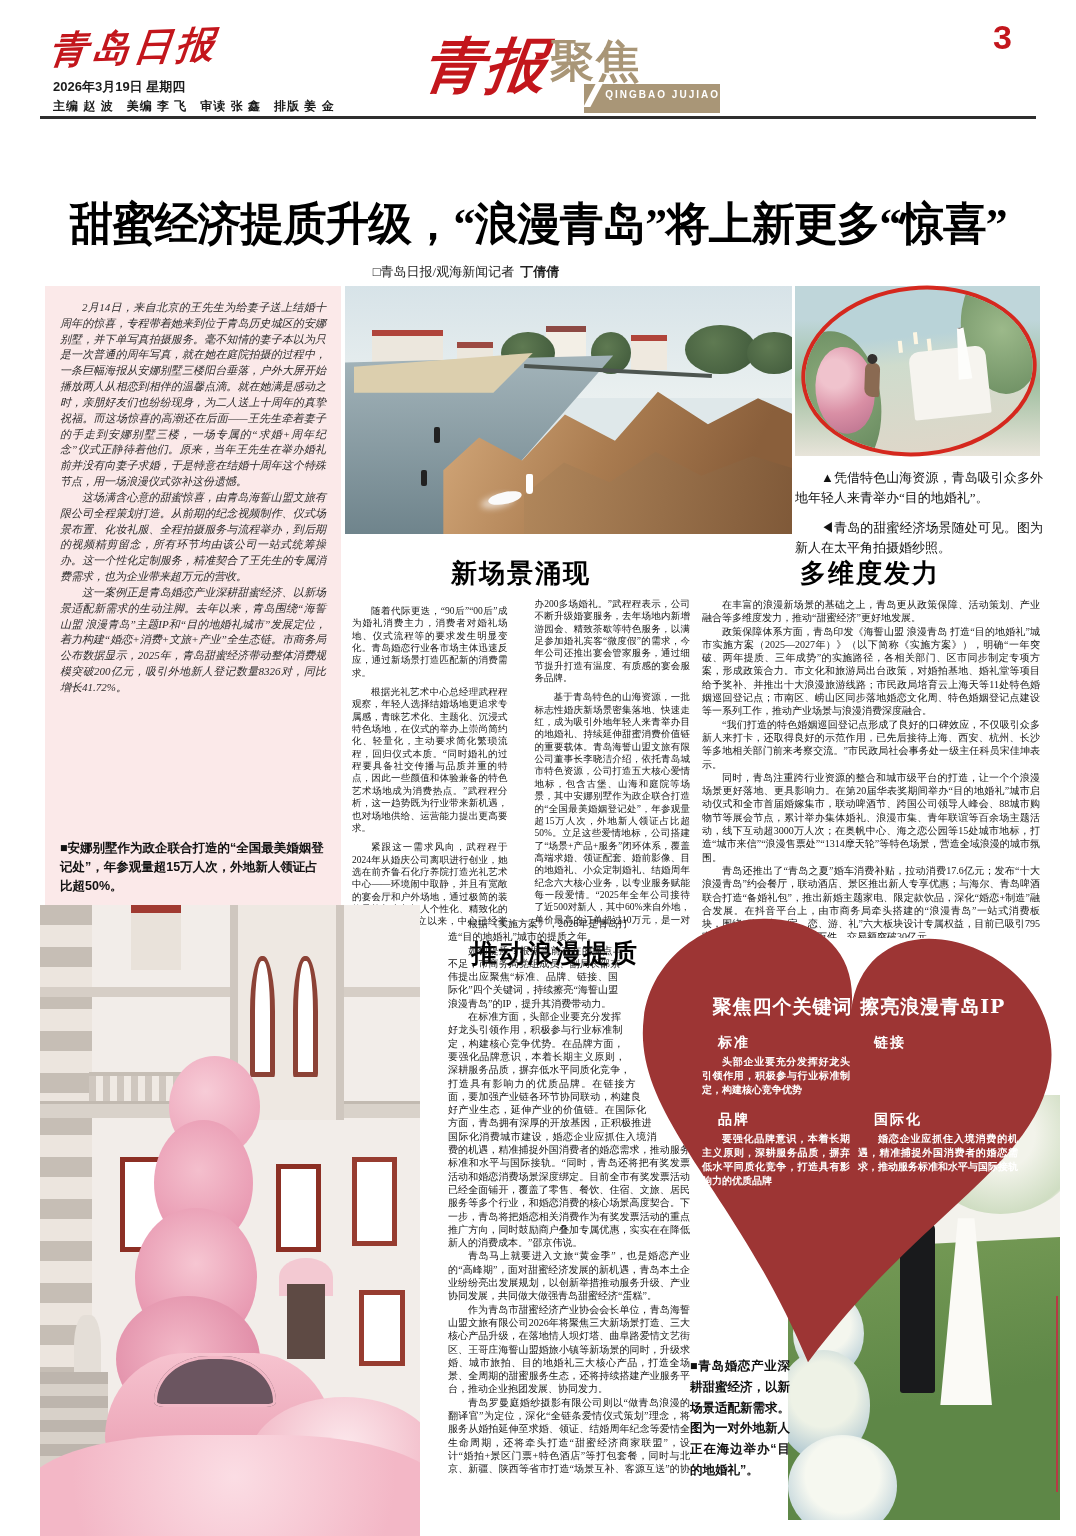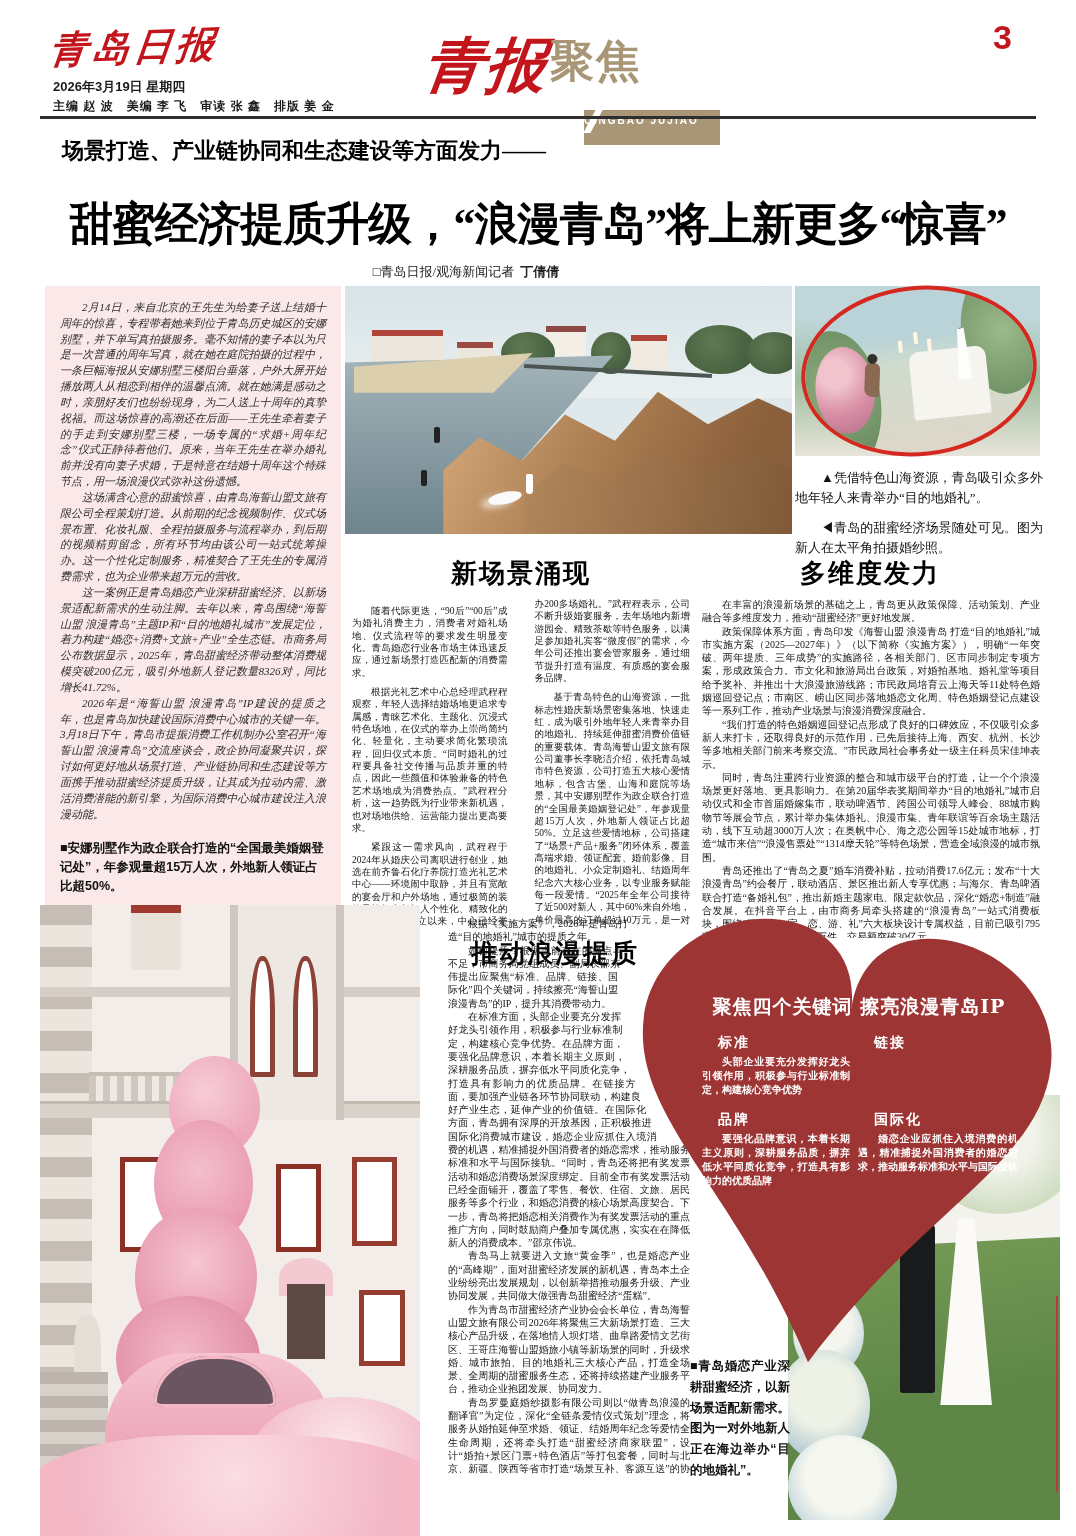--- a/index.html
+++ b/index.html
@@ -12,22 +12,22 @@
   .abs{position:absolute;}
 
   
   .masthead{left:50px;top:22px;font:italic bold 38px "DejaVu Serif",serif;color:var(--accent);
             transform:skewX(-8deg) rotate(-2deg);letter-spacing:4px;}
   .dateline{left:53px;top:78px;font:bold 13px "Liberation Sans",sans-serif;color:#1b1b1b;}
   .staffline{left:53px;top:98px;font:bold 12px "Liberation Sans",sans-serif;color:#1b1b1b;letter-spacing:1px;}
   .banner-qb{left:424px;top:26px;font:italic bold 60px "DejaVu Serif",serif;color:var(--accent);
              transform:skewX(-7deg);letter-spacing:2px;}
   .banner-jj{left:550px;top:32px;font:bold 44px "DejaVu Serif",serif;color:var(--tan);letter-spacing:2px;}
-  .banner-box{left:584px;top:84px;width:136px;height:35px;background:var(--tan);color:#fff;
-              font:bold 10px "Liberation Sans",sans-serif;letter-spacing:2px;line-height:21px;text-align:left;margin-top:26px;}
+  .banner-box{left:584px;top:84px;width:136px;height:29px;background:var(--tan);color:#fff;
+              font:bold 10px "Liberation Sans",sans-serif;letter-spacing:2px;line-height:21px;text-align:right;}
   .banner-box::before{content:"";position:absolute;left:6px;top:-2px;width:7px;height:25px;background:#fff;
               transform:skewX(-28deg);}
   .pageno{left:993px;top:18px;font:bold 34px "Liberation Sans",sans-serif;color:var(--accent);}
   .header-rule{left:40px;top:116px;width:996px;height:3px;background:var(--rule);}
 
   
   .kicker{left:62px;top:136px;width:958px;font:bold 22px "Liberation Serif",serif;color:#000;line-height:1.34;}
   .kicker .l1{text-indent:52px;}
   .headline{left:40px;top:194px;width:996px;font:bold 45px "Liberation Serif",serif;color:#000;
             text-align:center;white-space:nowrap;letter-spacing:-1px;transform:scaleX(0.97);transform-origin:center;}
@@ -199,32 +199,30 @@
   <div class="abs masthead">青岛日报</div>
   <div class="abs dateline">2026年3月19日  星期四</div>
   <div class="abs staffline">主编 赵 波　美编 李 飞　审读 张 鑫　排版 姜 金</div>
   <div class="abs banner-qb">青报</div>
   <div class="abs banner-jj">聚焦</div>
   <div class="abs banner-box">QINGBAO JUJIAO</div>
   <div class="abs pageno">3</div>
   <div class="abs header-rule"></div>
 
   <div class="abs kicker">
-    <div class="l2">场景打造、产业链协同和生态建设等方面发力——</div>
   </div>
   <div class="abs headline">甜蜜经济提质升级，“浪漫青岛”将上新更多“惊喜”</div>
   <div class="abs byline">
     <span>□青岛日报/观海新闻记者</span><span class="nm">丁倩倩</span>
   </div>
 
   <div class="abs intro">
     <p>2月14日，来自北京的王先生为给妻子送上结婚十周年的惊喜，专程带着她来到位于青岛历史城区的安娜别墅，并下单写真拍摄服务。毫不知情的妻子本以为只是一次普通的周年写真，就在她在庭院拍摄的过程中，一条巨幅海报从安娜别墅三楼阳台垂落，户外大屏开始播放两人从相恋到相伴的温馨点滴。就在她满是感动之时，亲朋好友们也纷纷现身，为二人送上十周年的真挚祝福。而这场惊喜的高潮还在后面——王先生牵着妻子的手走到安娜别墅三楼，一场专属的“求婚+周年纪念”仪式正静待着他们。原来，当年王先生在举办婚礼前并没有向妻子求婚，于是特意在结婚十周年这个特殊节点，用一场浪漫仪式弥补这份遗憾。</p>
     <p>这场满含心意的甜蜜惊喜，由青岛海誓山盟文旅有限公司全程策划打造。从前期的纪念视频制作、仪式场景布置、化妆礼服、全程拍摄服务与流程举办，到后期的视频精剪留念，所有环节均由该公司一站式统筹操办。这一个性化定制服务，精准契合了王先生的专属消费需求，也为企业带来超万元的营收。</p>
     <p>这一案例正是青岛婚恋产业深耕甜蜜经济、以新场景适配新需求的生动注脚。去年以来，青岛围绕“海誓山盟 浪漫青岛”主题IP和“目的地婚礼城市”发展定位，着力构建“婚恋+消费+文旅+产业”全生态链。市商务局公布数据显示，2025年，青岛甜蜜经济带动整体消费规模突破200亿元，吸引外地新人登记数量8326对，同比增长41.72%。</p>
-    <p>2026年是“海誓山盟 浪漫青岛”IP建设的提质之年，也是青岛加快建设国际消费中心城市的关键一年。3月18日下午，青岛市提振消费工作机制办公室召开“海誓山盟 浪漫青岛”交流座谈会，政企协同凝聚共识，探讨如何更好地从场景打造、产业链协同和生态建设等方面携手推动甜蜜经济提质升级，让其成为拉动内需、激活消费潜能的新引擎，为国际消费中心城市建设注入浪漫动能。</p>
   </div>
   <div class="abs intro-caption">■安娜别墅作为政企联合打造的“全国最美婚姻登记处”，年参观量超15万人次，外地新人领证占比超50%。</div>
 
   <div class="abs photo-main">
     <div class="pm-sky"></div>
     <div class="pm-town">
       <div class="bld b1"></div>
         <div class="bld b2"></div>
       <div class="bld b3"></div>
         <div class="bld b4"></div>

